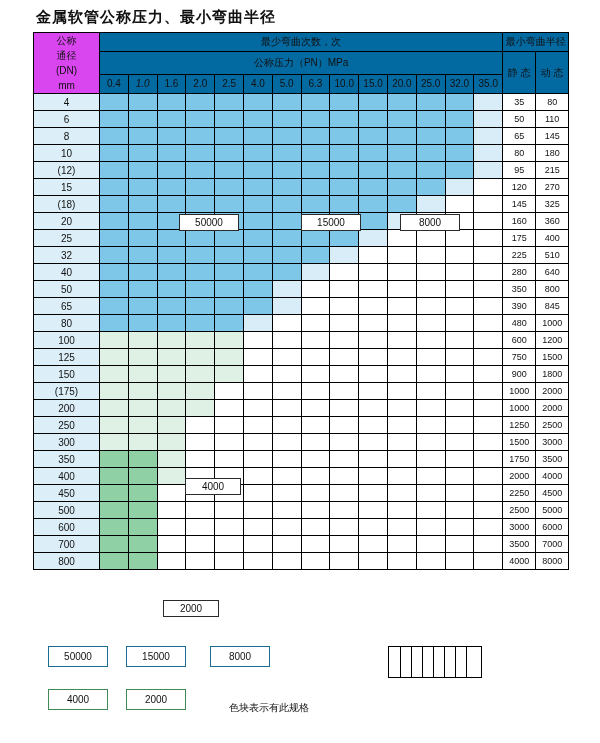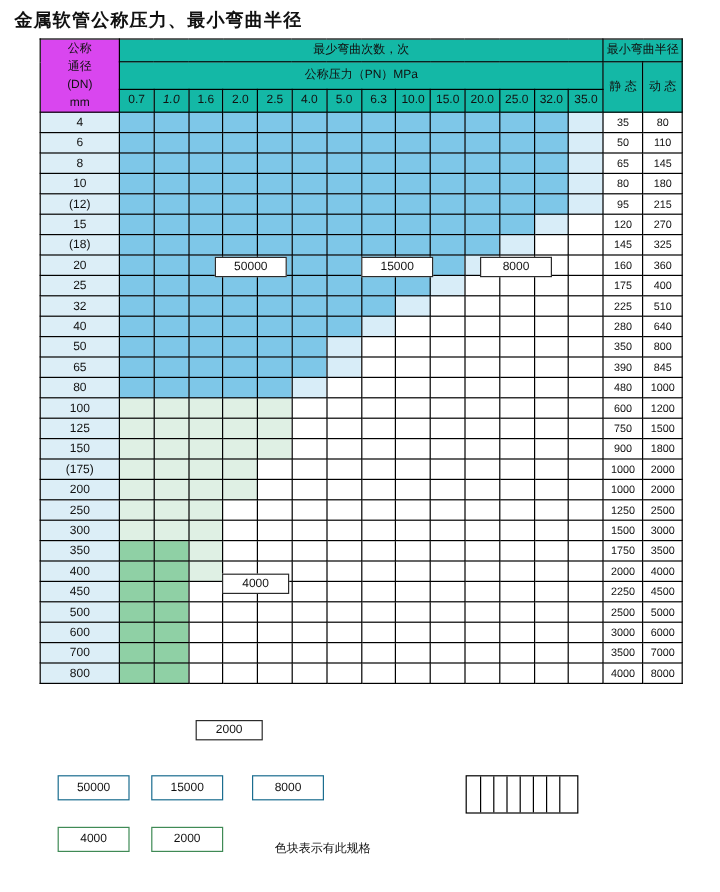--- a/index.html
+++ b/index.html
@@ -5,39 +5,39 @@
   html,body{margin:0;padding:0;}
   body{
     width:600px;height:743px;
     background:#ffffff;
     font-family:"Liberation Sans","DejaVu Sans",sans-serif;
     color:#111;
     overflow:hidden;
     position:relative;
   }
   #title{
-    position:absolute;left:12px;top:8px;
+    position:absolute;left:36px;top:8px;
     font-size:15px;font-weight:bold;letter-spacing:1px;
     font-family:"DejaVu Sans",sans-serif;
   }
   #table-wrap{
     position:absolute;left:33px;top:32px;
     width:534px;
   }
   table{border-collapse:collapse;width:534px;table-layout:fixed;}
   td,th{
     border:1px solid #000;
     font-size:9px;
     padding:0;
     text-align:center;
     vertical-align:middle;
     font-family:"Liberation Sans",sans-serif;
     background:#ffffff;
   }
-  .hdr{background:#14b8a6;font-size:10px;line-height:12px;}
+  .hdr{background:#0369a1;font-size:10px;line-height:12px;}
   .hdr-dn{background:#d946ef;font-size:10px;line-height:15px;}
   .dncell{background:#dceef7;height:16px;font-size:10px;}
   .c{height:16px;}
   .fill-blue{background:#7ec7e8;}
   .fill-blue-l{background:#d8edf8;}
   .fill-green-l{background:#dff0e4;}
   .fill-green{background:#8fd0a5;}
   .white{background:#ffffff;}
   .rcol{width:34px;}
   
@@ -85,21 +85,21 @@
         </td>
         <td class="hdr" colspan="14" style="height:18px">最少弯曲次数，次</td>
         <td class="hdr" colspan="2" style="height:18px">最小弯曲半径</td>
       </tr>
       <tr>
         <td class="hdr" colspan="14" style="height:20px">公称压力（PN）MPa</td>
         <td class="hdr" rowspan="2">静 态</td>
         <td class="hdr" rowspan="2">动 态</td>
       </tr>
       <tr id="pressure-col-row">
-          <td class="hdr" style="height: 18px;">0.7</td>
+          <td class="hdr" style="height: 18px;">0.4</td>
           <td class="hdr" style="height: 18px; font-style: italic;">1.0</td>
           <td class="hdr" style="height: 18px;">1.6</td>
           <td class="hdr" style="height: 18px;">2.0</td>
           <td class="hdr" style="height: 18px;">2.5</td>
           <td class="hdr" style="height: 18px;">4.0</td>
           <td class="hdr" style="height: 18px;">5.0</td>
           <td class="hdr" style="height: 18px;">6.3</td>
           <td class="hdr" style="height: 18px; margin-top: 32px;">10.0</td>
           <td class="hdr" style="height: 18px;">15.0</td>
           <td class="hdr" style="height: 18px;">20.0</td>

